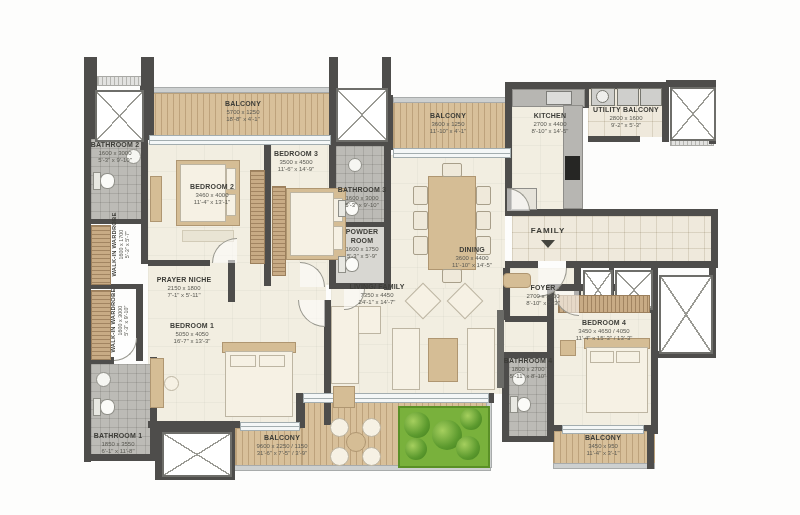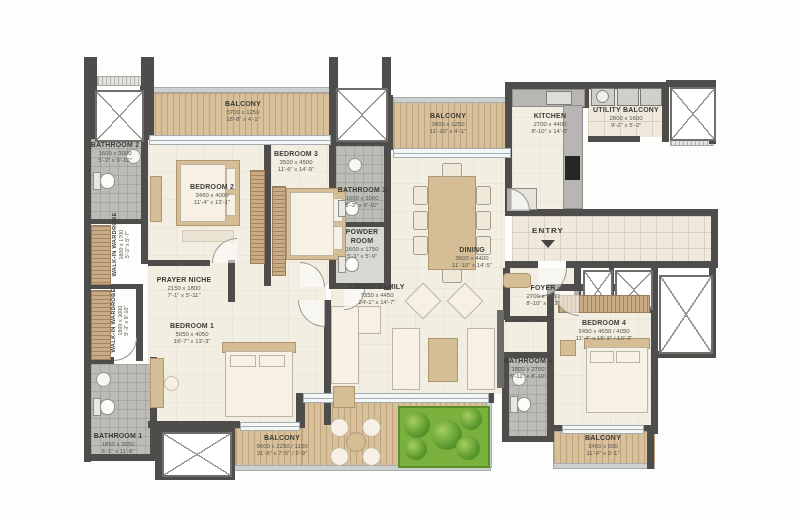--- a/index.html
+++ b/index.html
@@ -368,17 +368,17 @@
     <div class="rdim">9600 x 2250 / 1150</div>
     <div class="rdim">31'-6" x 7'-5" / 3'-9"</div>
   </div>
   <div class="rlabel" style="left:560px;top:434px;width:86px">
     <div class="rname">BALCONY</div>
     <div class="rdim">3450 x 950</div>
     <div class="rdim">11'-4" x 3'-1"</div>
   </div>
 
   <div class="rlabel" style="left:524px;top:226px;width:48px">
-    <div class="rname" style="font-size:8px;letter-spacing:1px">ENTRY</div>
+    <div class="rname" style="font-size:8px;letter-spacing:1px">FAMILY</div>
   </div>
   <div class="arrow-down" style="left:541px;top:240px"></div>
 
 </div>
 
 </body></html>

